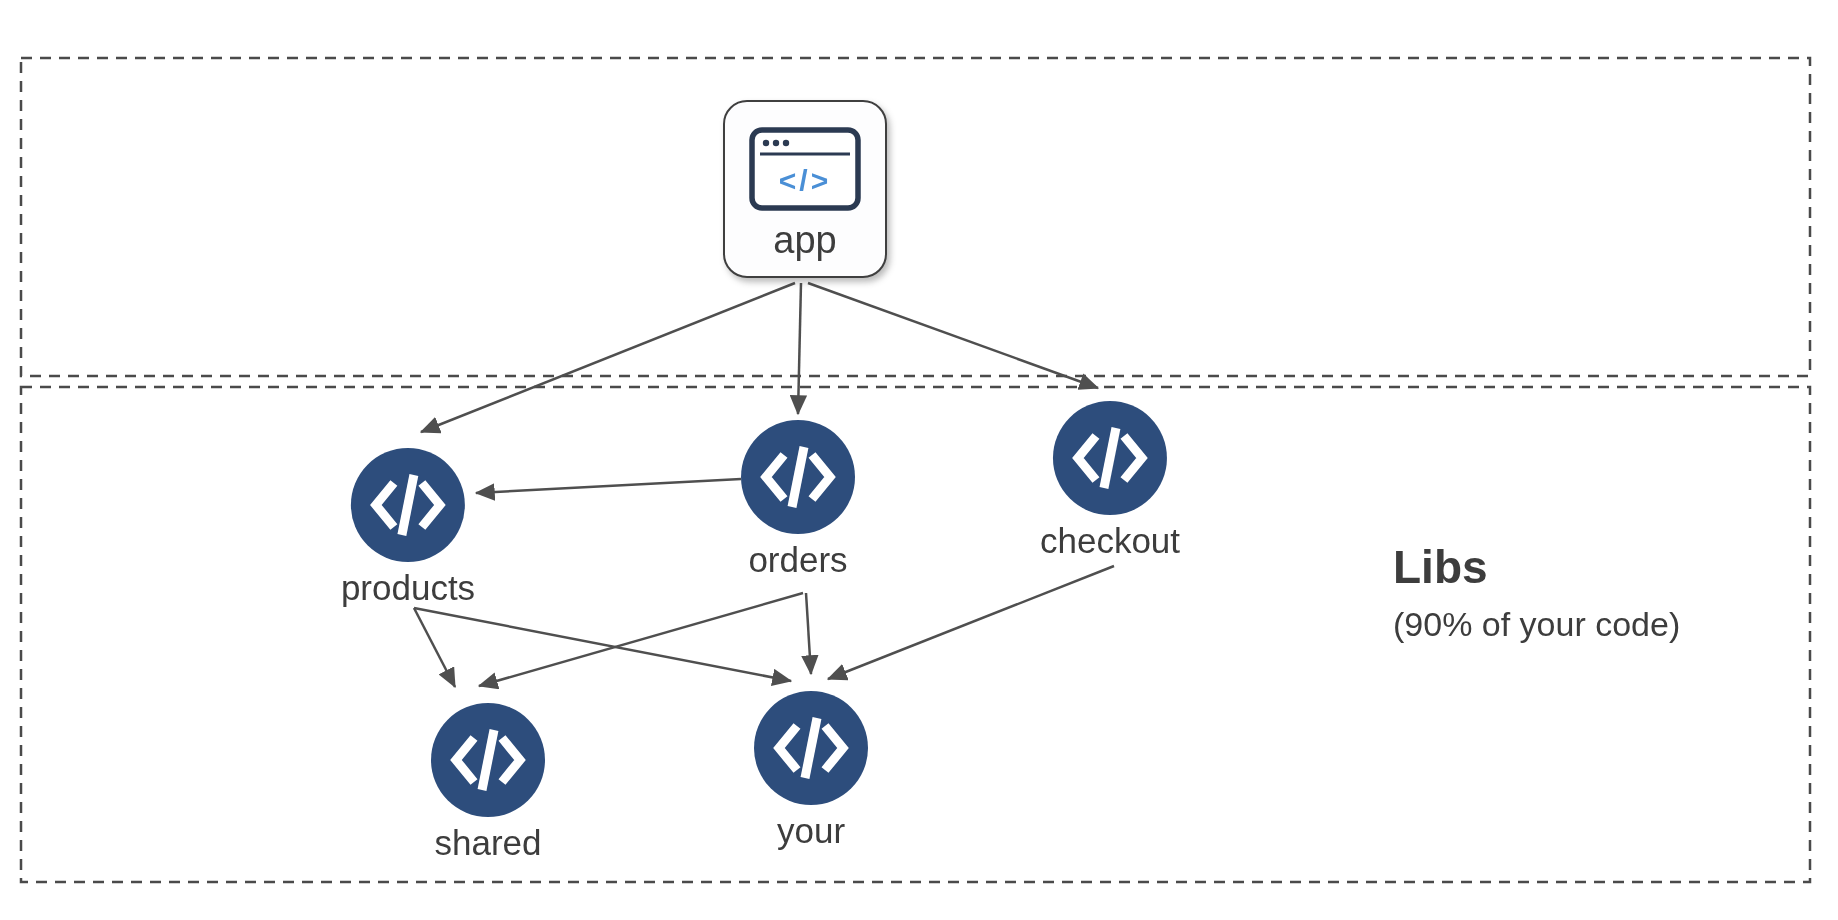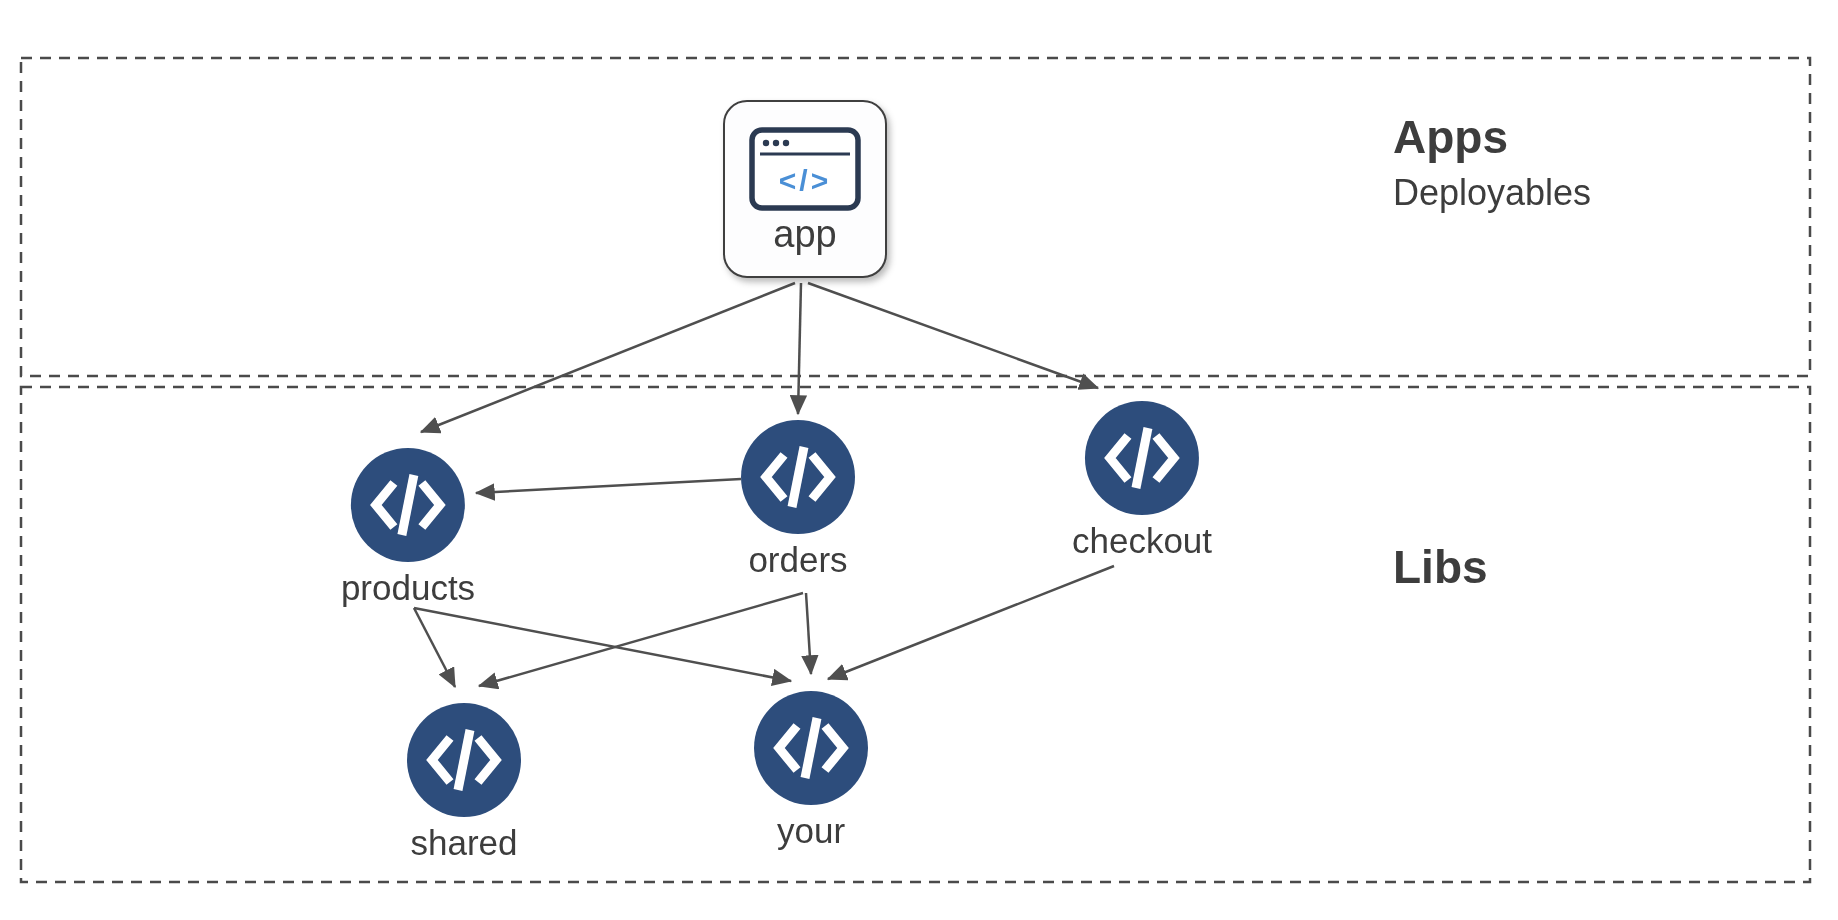--- a/index.html
+++ b/index.html
@@ -31,21 +31,21 @@
 
   
   .app-card{
     position:absolute;left:723px;top:100px;width:164px;height:178px;
     background:#fdfdfe;border:2.5px solid #3f3f3f;border-radius:24px;
     box-shadow:3px 4px 6px rgba(60,60,60,0.35);
     box-sizing:border-box;
     display:flex;flex-direction:column;align-items:center;justify-content:flex-start;
   }
   .app-card .browser-icon{margin-top:25px;}
-  .app-label{font-size:38px;color:var(--ink);margin-top:4px;line-height:1;}
+  .app-label{font-size:38px;color:var(--ink);margin-top:10px;line-height:1;}
 
   
   .lib-node{position:absolute;transform:translateX(-50%);text-align:center;}
   .lib-circle{
     border-radius:50%;
     background:var(--node-fill);
     display:flex;align-items:center;justify-content:center;
     margin:0 auto;
   }
   .node-label{font-size:35px;color:var(--ink);margin-top:5px;white-space:nowrap;line-height:1.2;}
@@ -71,26 +71,23 @@
         <line x1="808" y1="283" x2="1098" y2="388" class="edge-line" marker-end="url(#arrowhead)"></line>
         <line x1="741" y1="479" x2="476" y2="493" class="edge-line" marker-end="url(#arrowhead)"></line>
         <line x1="414" y1="608" x2="455" y2="687" class="edge-line" marker-end="url(#arrowhead)"></line>
         <line x1="414" y1="608" x2="791" y2="681" class="edge-line" marker-end="url(#arrowhead)"></line>
         <line x1="803" y1="593" x2="479" y2="686" class="edge-line" marker-end="url(#arrowhead)"></line>
         <line x1="806" y1="593" x2="811" y2="674" class="edge-line" marker-end="url(#arrowhead)"></line>
         <line x1="1114" y1="566" x2="828" y2="679" class="edge-line" marker-end="url(#arrowhead)"></line>
       </g>
   </svg>
 
-  <div class="region-label apps" style="left: 1393px; top: 112px;">
-    <div class="region-title">Apps</div>
-    <div class="region-subtitle">Deployables</div>
-  </div>
   <div class="region-label libs" style="left: 1393px; top: 506px; margin-top: 36px;">
     <div class="region-title">Libs</div>
+    <div class="region-subtitle">(90% of your code)</div>
   </div>
 
   <div class="app-card">
     <svg class="browser-icon" width="112" height="84" viewBox="0 0 112 84" xmlns="http://www.w3.org/2000/svg">
       <rect x="3" y="3" width="106" height="78" rx="10" fill="#ffffff" stroke="#2b3a52" stroke-width="5.5"></rect>
       <circle cx="17" cy="16" r="3.2" fill="#2b3a52"></circle>
       <circle cx="27" cy="16" r="3.2" fill="#2b3a52"></circle>
       <circle cx="37" cy="16" r="3.2" fill="#2b3a52"></circle>
       <line x1="11" y1="27" x2="101" y2="27" stroke="#2b3a52" stroke-width="3.2"></line>
       <text x="56" y="64" text-anchor="middle" font-family="Liberation Sans, sans-serif" font-size="30" font-weight="bold" letter-spacing="3" fill="#4a8fd6">&lt;/&gt;</text>
@@ -112,31 +109,31 @@
       <div class="lib-node" style="left: 798px; top: 420px;">
       <div class="lib-circle" style="height: 114px; width: 114px;">
         <svg width="80" height="64" viewBox="0 0 80 64" xmlns="http://www.w3.org/2000/svg">
           <polyline points="26,10 8,32 26,54" fill="none" stroke="#ffffff" stroke-width="9" stroke-linecap="butt" stroke-linejoin="miter"></polyline>
           <polyline points="54,10 72,32 54,54" fill="none" stroke="#ffffff" stroke-width="9" stroke-linecap="butt" stroke-linejoin="miter"></polyline>
           <line x1="46" y1="2" x2="34" y2="62" stroke="#ffffff" stroke-width="9"></line>
         </svg>
       </div>
       <div class="node-label">orders</div>
     </div>
-      <div class="lib-node" style="left: 1110px; top: 401px; margin-left: 32px;">
+      <div class="lib-node" style="left: 1110px; top: 401px;">
       <div class="lib-circle" style="height: 114px; width: 114px;">
         <svg width="80" height="64" viewBox="0 0 80 64" xmlns="http://www.w3.org/2000/svg">
           <polyline points="26,10 8,32 26,54" fill="none" stroke="#ffffff" stroke-width="9" stroke-linecap="butt" stroke-linejoin="miter"></polyline>
           <polyline points="54,10 72,32 54,54" fill="none" stroke="#ffffff" stroke-width="9" stroke-linecap="butt" stroke-linejoin="miter"></polyline>
           <line x1="46" y1="2" x2="34" y2="62" stroke="#ffffff" stroke-width="9"></line>
         </svg>
       </div>
       <div class="node-label">checkout</div>
     </div>
-      <div class="lib-node" style="left: 464px; top: 703px;">
+      <div class="lib-node" style="left: 488px; top: 703px;">
       <div class="lib-circle" style="height: 114px; width: 114px;">
         <svg width="80" height="64" viewBox="0 0 80 64" xmlns="http://www.w3.org/2000/svg">
           <polyline points="26,10 8,32 26,54" fill="none" stroke="#ffffff" stroke-width="9" stroke-linecap="butt" stroke-linejoin="miter"></polyline>
           <polyline points="54,10 72,32 54,54" fill="none" stroke="#ffffff" stroke-width="9" stroke-linecap="butt" stroke-linejoin="miter"></polyline>
           <line x1="46" y1="2" x2="34" y2="62" stroke="#ffffff" stroke-width="9"></line>
         </svg>
       </div>
       <div class="node-label">shared</div>
     </div>
       <div class="lib-node" style="left: 811px; top: 691px;">

